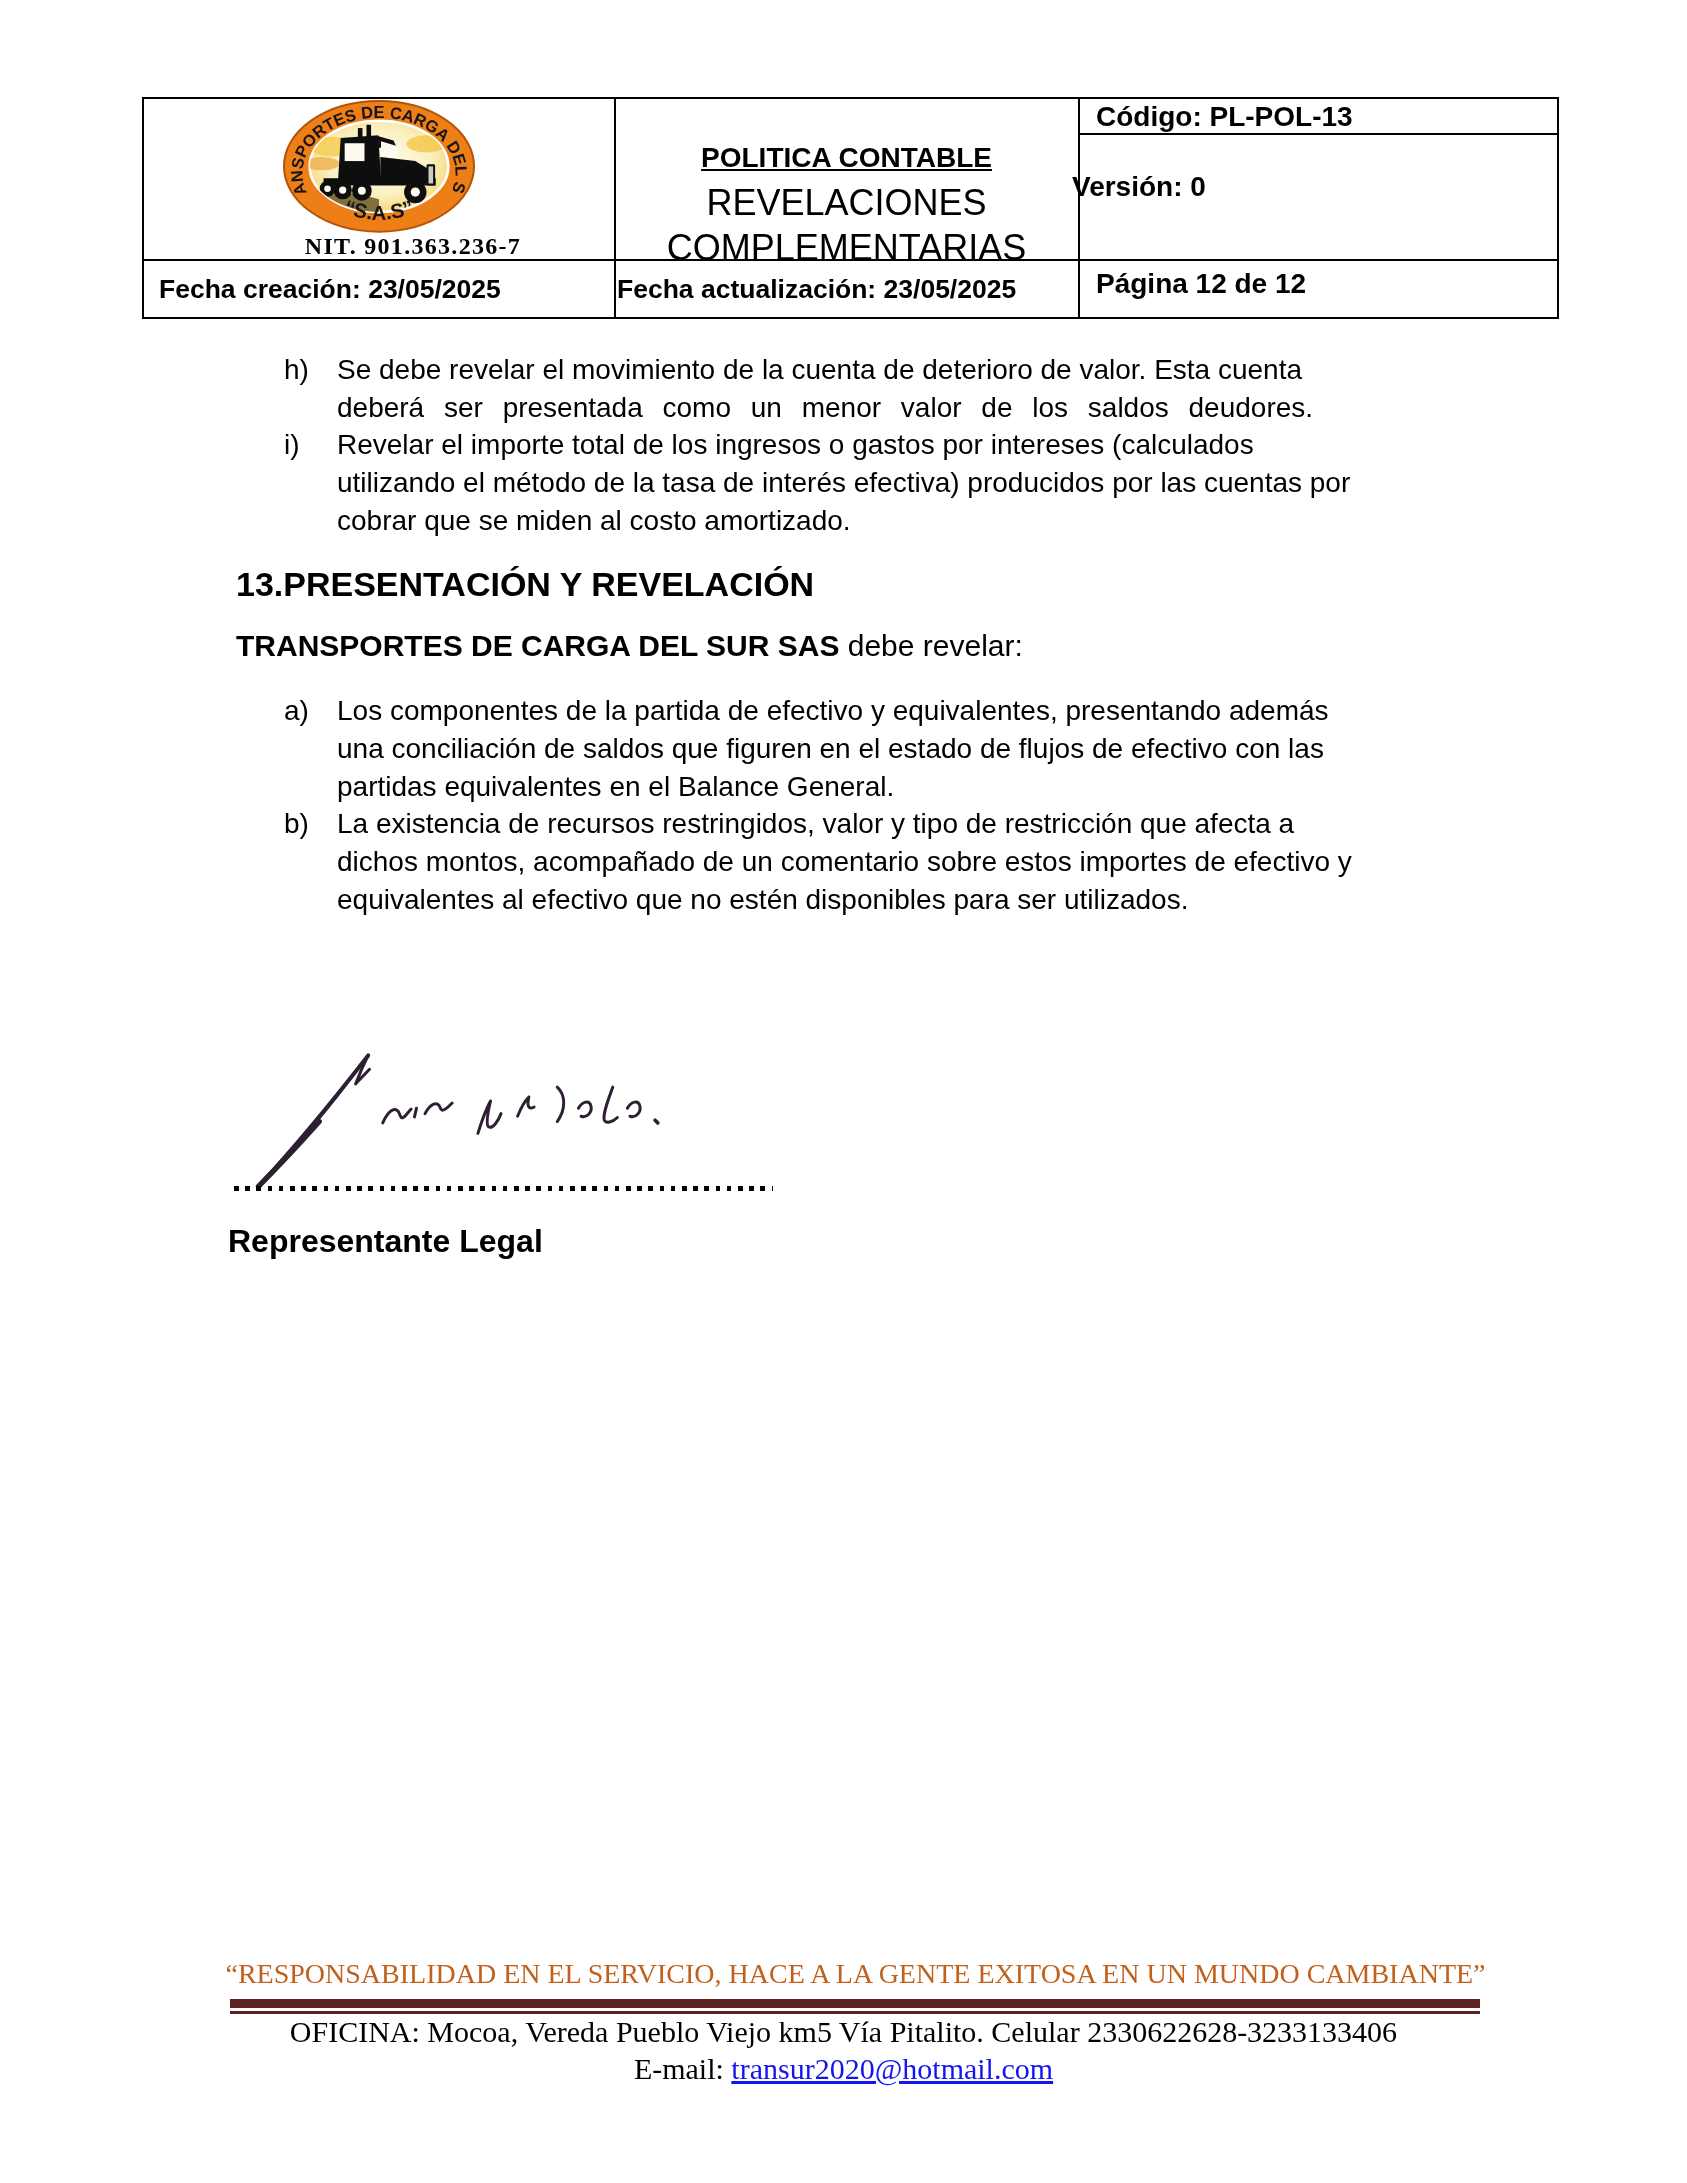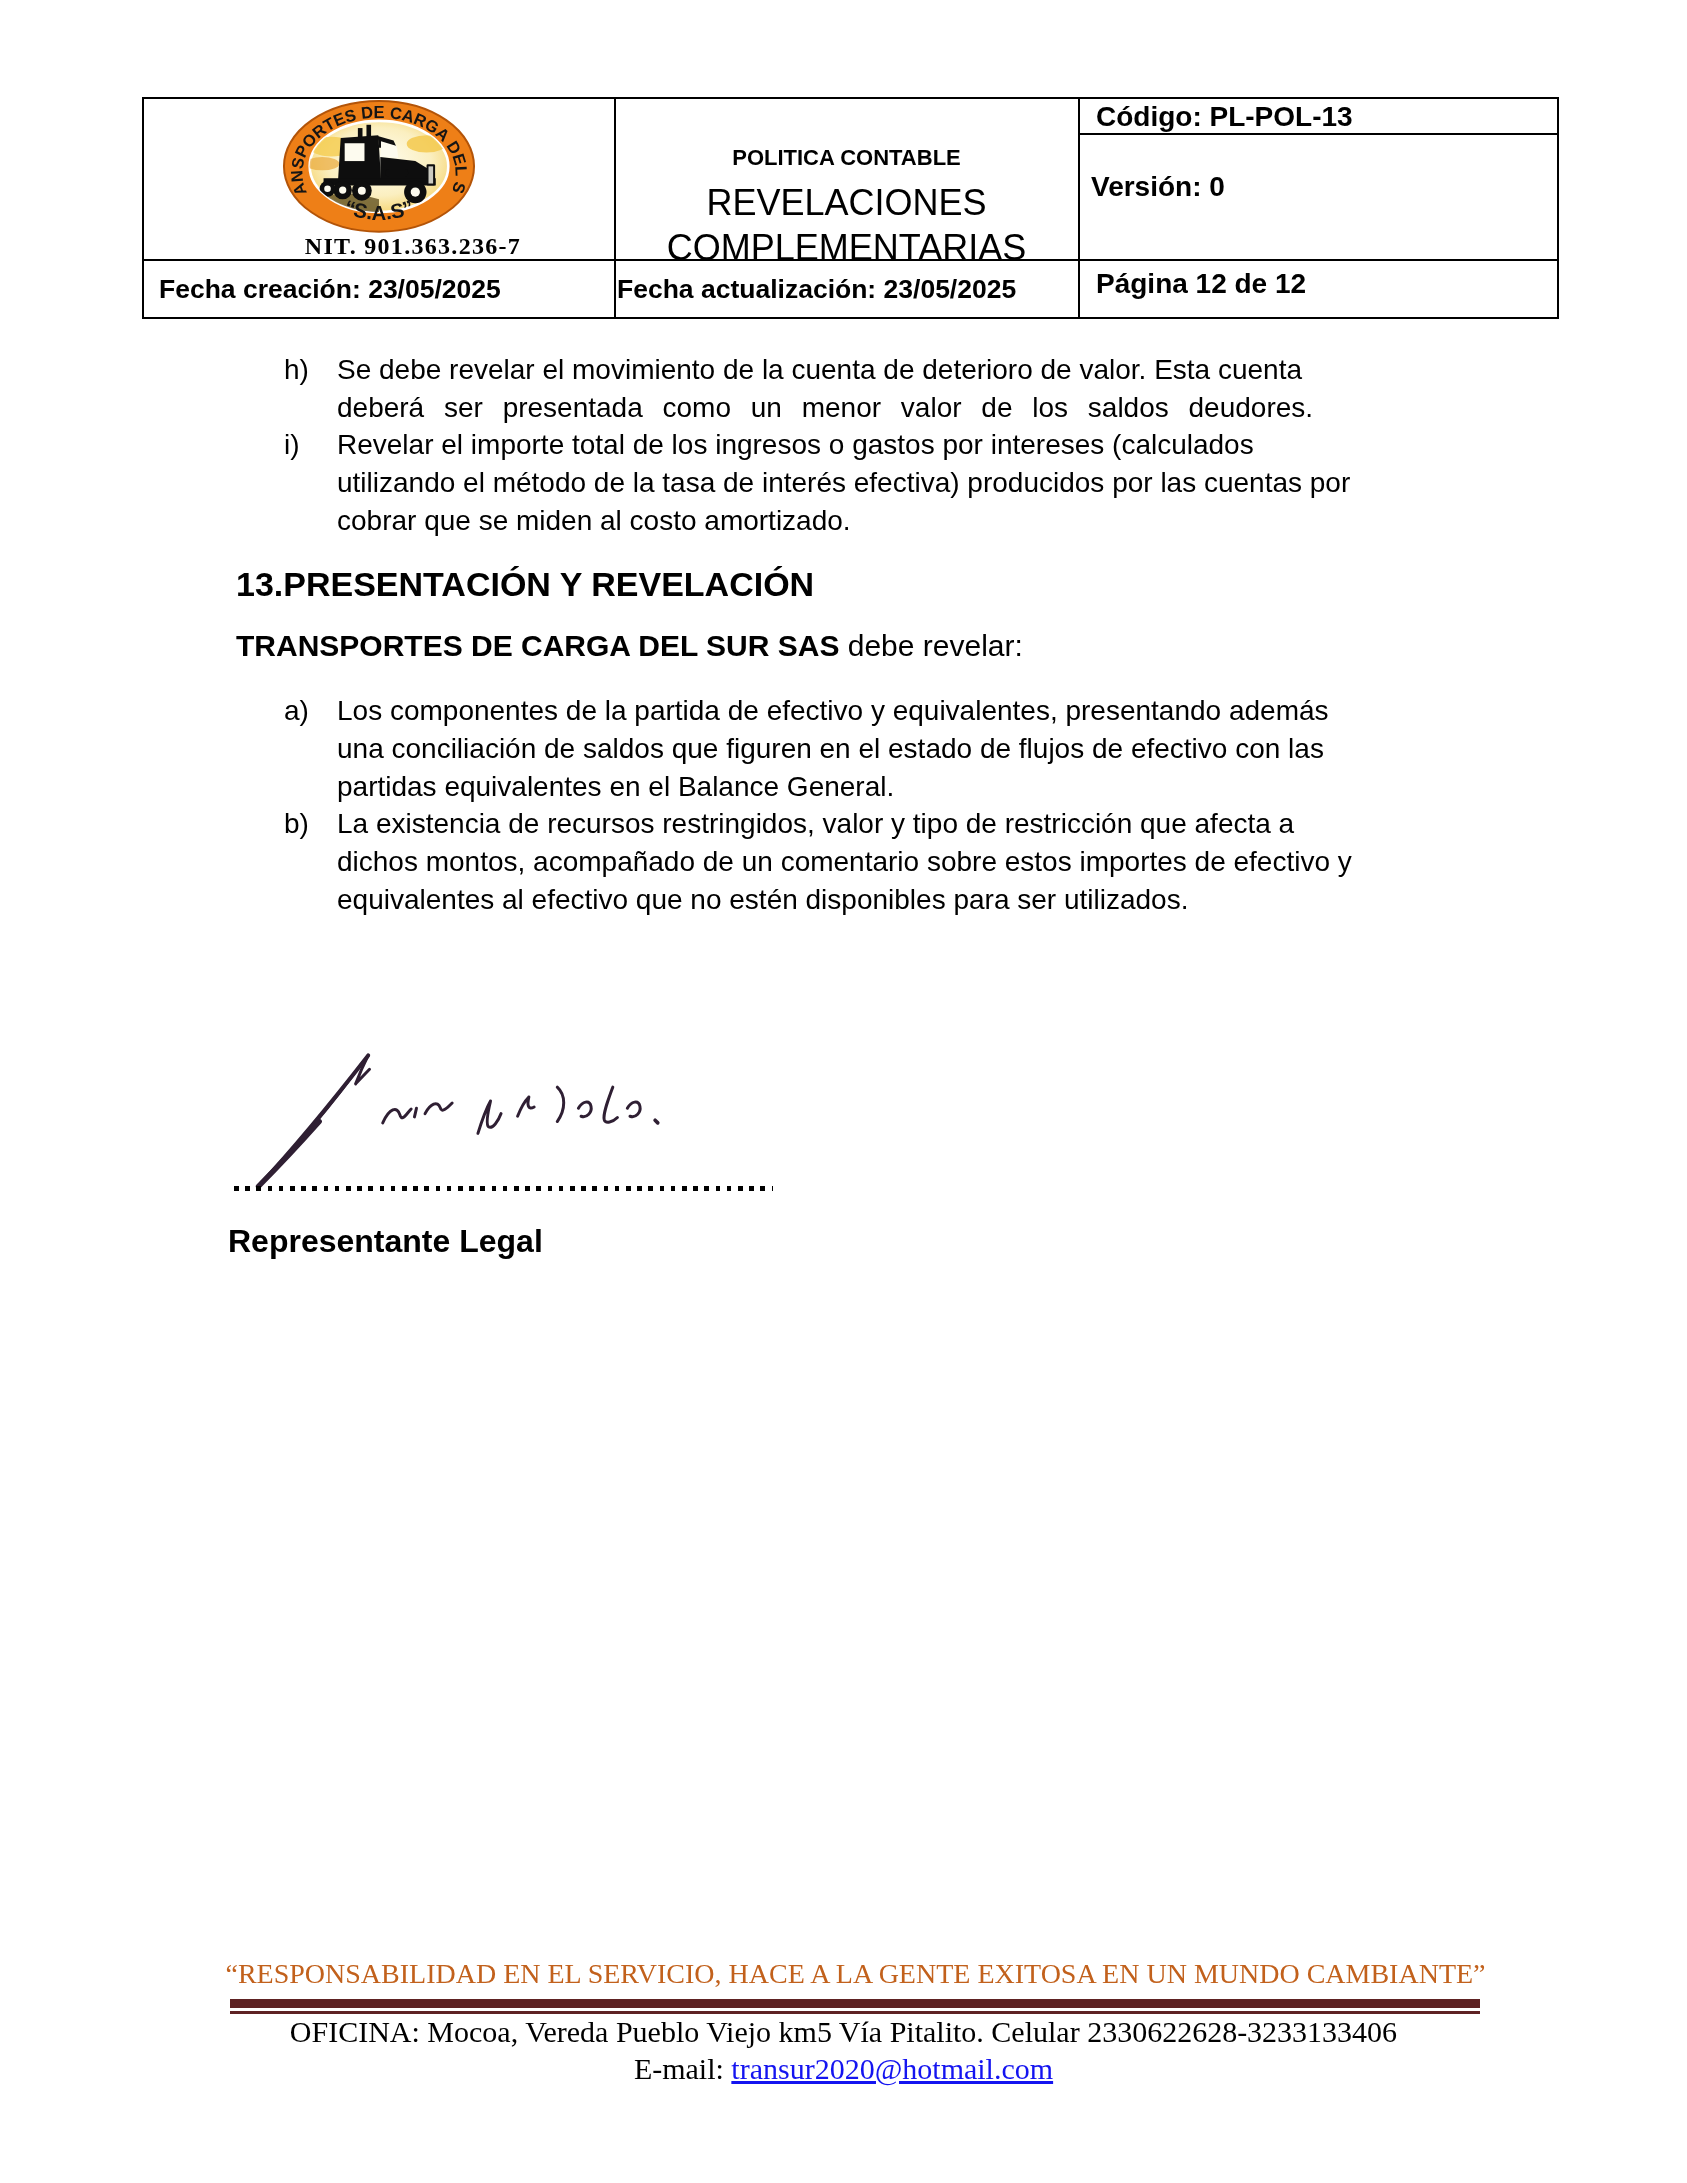--- a/index.html
+++ b/index.html
@@ -11,25 +11,25 @@
   .hdr { position:absolute; left:142px; top:97px; width:1417px; height:222px;
          border:2.6px solid #000; box-sizing:border-box; }
   .vline { position:absolute; top:0; bottom:0; width:2px; background:#000; }
   .hline { position:absolute; left:0; right:0; height:2px; background:#000; }
   .cell { position:absolute; box-sizing:border-box; }
   .logo-cell { left:0; top:0; width:470px; height:160px; text-align:center; }
   .logo-svg { position:absolute; left:136px; top:1.3px; }
   .nit { position:absolute; left:0; top:134px; width:100%; text-align:center;
          font-family:"Liberation Serif", serif; font-weight:bold; font-size:24px; letter-spacing:1.3px;margin-left:34px;}
   .title-cell { left:472px; top:0; width:461px; height:160px; text-align:center; padding-top:37px; }
-  .title-main { font-size:22px; font-weight:bold; line-height:44px; }
+  .title-main { font-size:28px; font-weight:bold; line-height:44px;text-decoration:underline; }
   .title-sub  { font-size:36px; line-height:45px; }
   .codigo-cell  { left:935px; top:0;  width:476px; height:34px; line-height:36px; padding-left:17px;
                   font-weight:bold; font-size:28px; }
-  .version-cell { left:930px; top:36px; width:476px; height:124px; padding:36px 0 16px 17px;
+  .version-cell { left:911px; top:36px; width:476px; height:124px; padding:36px 0 16px 17px;
                   font-weight:bold; font-size:28px; }
   .fecha1 { left:0;      top:162px; width:470px; height:56px; line-height:56px; padding-left:15px;
             font-weight:bold; font-size:26.5px; }
   .fecha2 { left:472px;  top:162px; width:461px; height:56px; line-height:56px; padding-left:1px;
             font-weight:bold; font-size:26.5px; }
   .pagina { left:935px; top:162px; width:476px; height:56px; padding:7.3px 0 0 17px;
             font-weight:bold; font-size:28px; }
   
   .li   { position:absolute; left:284px; width:1224px; font-size:28px; }
   .li .letter { position:absolute; left:0; top:0; height:38px; line-height:38px; }

